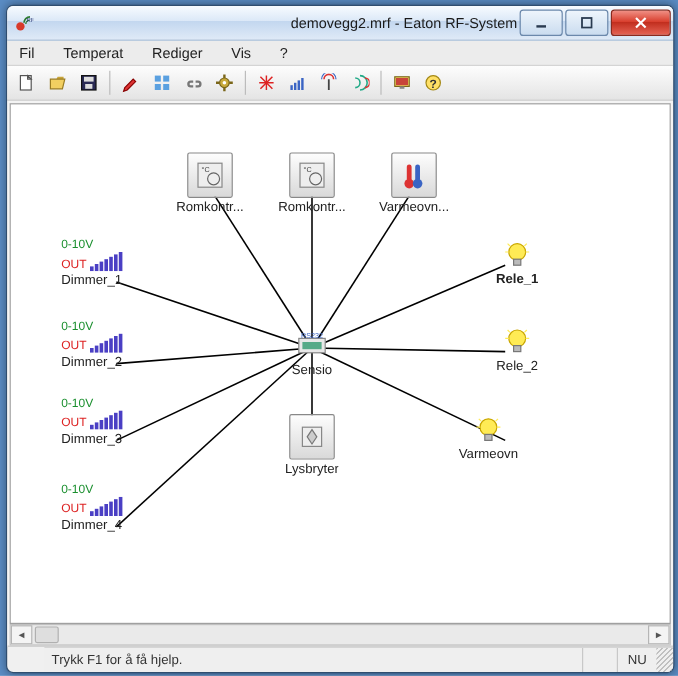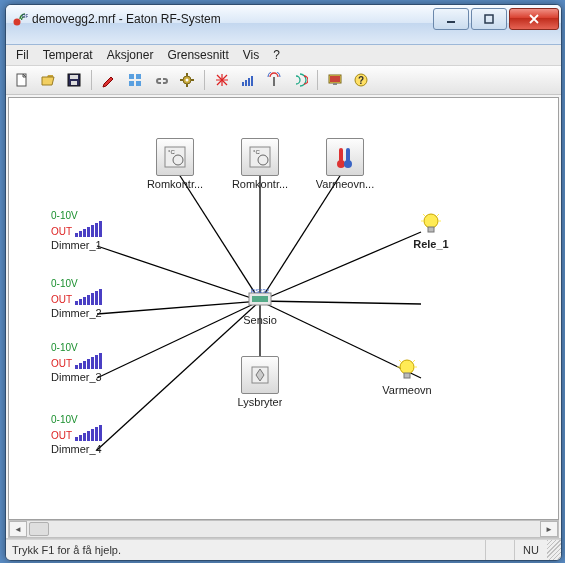--- a/index.html
+++ b/index.html
@@ -24,22 +24,23 @@
     box-shadow: 0 0 8px rgba(0,0,0,0.4);
     display: flex;
     flex-direction: column;
     overflow: hidden;
   }
   .titlebar {
     height: 28px;
     background: linear-gradient(to bottom, #f7fbff 0%, #dbe8f7 45%, #c3d7ef 46%, #dfeaf7 100%);
     display: flex;
     align-items: center;
-    padding: 0 2px 11px 6px;
+    padding: 0 2px 0 6px;
     border-bottom: 1px solid #9db8d8;
+    text-align: right;
   }
   .titlebar .app-icon { width:16px; height:16px; margin-right:4px; }
   .titlebar .title-text { flex:1; color:#1a1a1a; font-size:12px; }
   .winbtns { display:flex; gap:0; }
   .winbtn {
     width:34px; height:20px;
     border:1px solid #6b88ab;
     border-radius:3px;
     margin-left:2px;
     display:flex; align-items:center; justify-content:center;
@@ -49,21 +50,21 @@
   .winbtn.close {
     width:48px;
     background: linear-gradient(to bottom,#f08f84,#d9402f 45%,#c02c1c 46%,#e56354);
     border-color:#8a2a1e; color:#fff; font-weight:bold;
   }
   .menubar {
     height:20px;
     background:#ececec;
     display:flex; align-items:center;
     padding:0 4px;
-    gap:2px;
+    gap:12px;
     border-bottom:1px solid #d4d4d4;
   }
   .menuitem { padding:2px 6px; color:#222; }
   .toolbar {
     height:28px;
     background:linear-gradient(to bottom,#fdfdfd,#e4e4e4);
     border-bottom:1px solid #c6c6c6;
     display:flex; align-items:center;
     padding:0 4px;
     gap:2px;
@@ -92,20 +93,21 @@
     background:#eaeaea; border:1px solid #c0c0c0;
     display:flex; align-items:center;
   }
   .hscroll .arrow { width:16px; height:14px; background:#f4f4f4; border:1px solid #b5b5b5; display:flex; align-items:center; justify-content:center; font-size:8px; color:#555;}
   .hscroll .thumb { width:18px; height:12px; margin-left:2px; background:#dedede; border:1px solid #b0b0b0; border-radius:2px;}
   .statusbar {
     height:20px; background:#efefef;
     display:flex; align-items:center;
     font-size:11px; color:#333;
     border-top:1px solid #d5d5d5;
+    margin-left:31px;
   }
   .statusbar .stext { flex:1; padding:0 6px;}
   .statusbar .cell { border-left:1px solid #c8c8c8; padding:0 8px; height:100%; display:flex; align-items:center;}
   .statusbar .grip { width:14px; height:100%; background:repeating-linear-gradient(135deg,#c0c0c0 0,#c0c0c0 1px,transparent 1px,transparent 3px);}
 
   
   .node {
     position:absolute; width:60px;
     display:flex; flex-direction:column; align-items:center;
     text-align:center; font-size:11px; color:#222;
@@ -151,22 +153,21 @@
         <svg width="12" height="10">
             <path d="M2 1 L10 9 M10 1 L2 9" stroke="#fff" stroke-width="1.8"></path>
           </svg>
       </div>
     </div>
   </div>
 
   <div class="menubar">
     <span class="menuitem">Fil</span>
     <span class="menuitem">Temperat</span>
-    <span class="menuitem">Aksjoner</span>
-    <span class="menuitem">Grensesnitt</span>
+    <span class="menuitem">Rediger</span>
     <span class="menuitem">Vis</span>
     <span class="menuitem">?</span>
   </div>
 
   <div class="toolbar">
     <div class="tbtn">
         <svg width="16" height="16">
           <rect x="3" y="2" width="9" height="12" fill="#fff" stroke="#555"></rect>
           <path d="M9 2 L12 5 L9 5 Z" fill="#ddd" stroke="#555"></path>
         </svg>
@@ -418,20 +419,35 @@
                 <g stroke="#ffeb55" stroke-width="1">
                   <line x1="2" y1="10" x2="5" y2="10"></line>
                   <line x1="19" y1="10" x2="22" y2="10"></line>
                   <line x1="4" y1="3" x2="6" y2="5"></line>
                   <line x1="20" y1="3" x2="18" y2="5"></line>
                 </g>
               </svg>
           </div>
           <div class="lbl">Rele_1</div>
         </div>
+        <div class="node no-box" style="left:392px; top:184px;">
+          <div class="icon-box" style="width:26px;height:26px">
+            <svg width="24" height="24">
+                <ellipse cx="12" cy="10" rx="7" ry="7" fill="#ffeb55" stroke="#c9a600"></ellipse>
+                <rect x="9" y="16" width="6" height="5" fill="#bbb" stroke="#777"></rect>
+                <g stroke="#ffeb55" stroke-width="1">
+                  <line x1="2" y1="10" x2="5" y2="10"></line>
+                  <line x1="19" y1="10" x2="22" y2="10"></line>
+                  <line x1="4" y1="3" x2="6" y2="5"></line>
+                  <line x1="20" y1="3" x2="18" y2="5"></line>
+                </g>
+              </svg>
+          </div>
+          <div class="lbl">Rele_2</div>
+        </div>
         <div class="node no-box" style="left:368px; top:258px;">
           <div class="icon-box" style="width:26px;height:26px">
             <svg width="24" height="24">
                 <ellipse cx="12" cy="10" rx="7" ry="7" fill="#ffeb55" stroke="#c9a600"></ellipse>
                 <rect x="9" y="16" width="6" height="5" fill="#bbb" stroke="#777"></rect>
                 <g stroke="#ffeb55" stroke-width="1">
                   <line x1="2" y1="10" x2="5" y2="10"></line>
                   <line x1="19" y1="10" x2="22" y2="10"></line>
                   <line x1="4" y1="3" x2="6" y2="5"></line>
                   <line x1="20" y1="3" x2="18" y2="5"></line>

